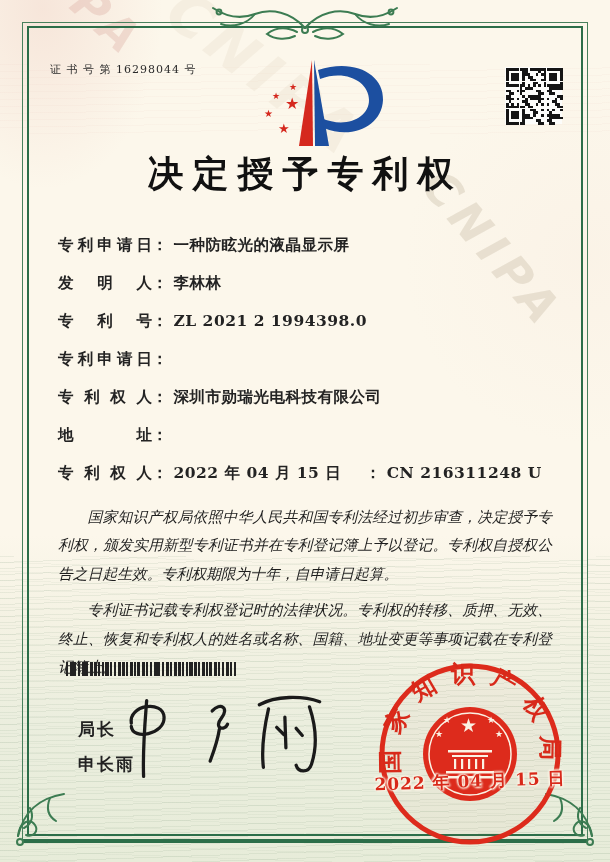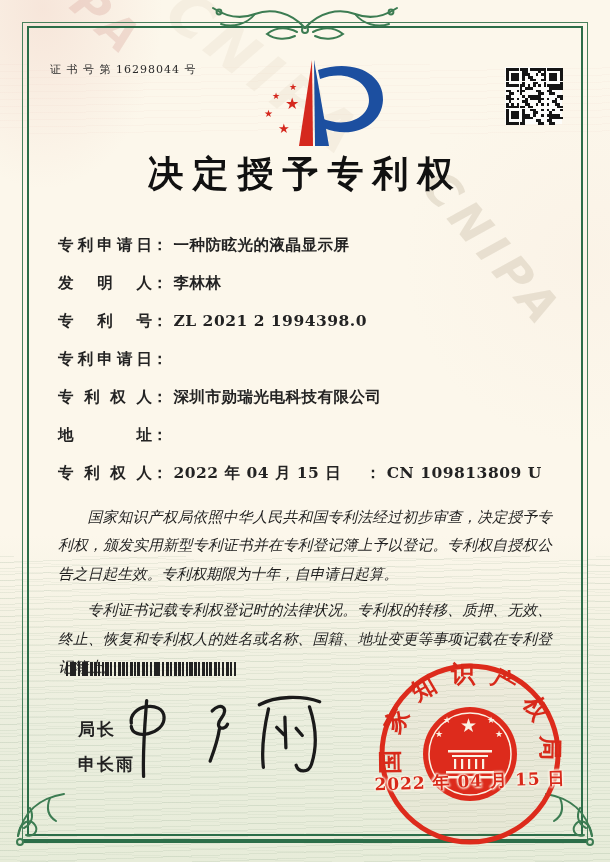--- a/index.html
+++ b/index.html
@@ -391,21 +391,21 @@
     <div class="row">
       <span class="lbl">地址</span>
         <span class="colon">：</span>
     </div>
     <div class="row">
       <span class="lbl">专利权人</span>
         <span class="colon">：</span>
       <span class="val">2022 年 04 月 15 日</span>
       <span class="pair2">
           <span class="colon">：</span>
-        <span class="val">CN 109813809 U</span>
+        <span class="val">CN 216311248 U</span>
       </span>
     </div>
   </div>
 
   <div class="paras">
     <p>国家知识产权局依照中华人民共和国专利法经过初步审查，决定授予专利权，颁发实用新型专利证书并在专利登记簿上予以登记。专利权自授权公告之日起生效。专利权期限为十年，自申请日起算。</p>
     <p>专利证书记载专利权登记时的法律状况。专利权的转移、质押、无效、终止、恢复和专利权人的姓名或名称、国籍、地址变更等事项记载在专利登记簿上。</p>
   </div>
 
   <div class="barcode"></div>

